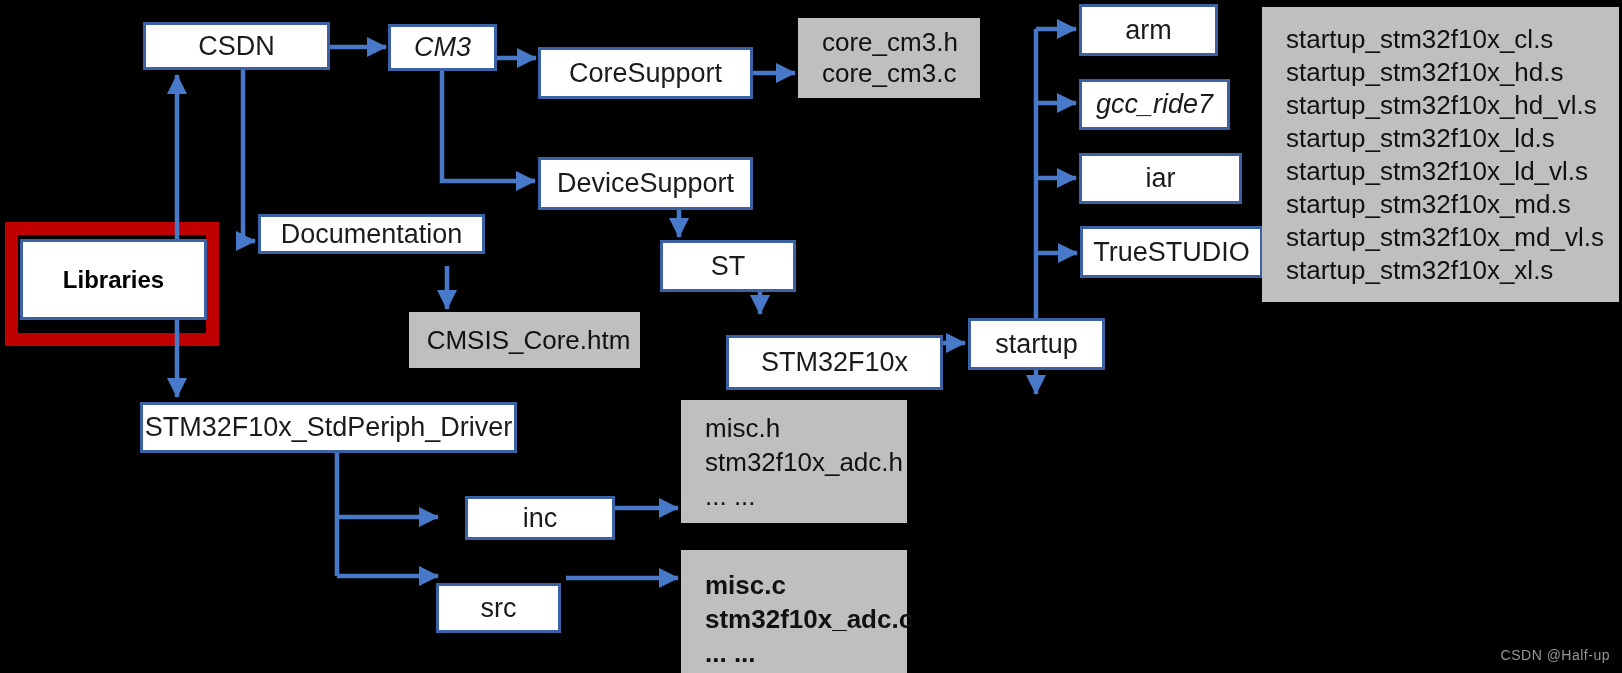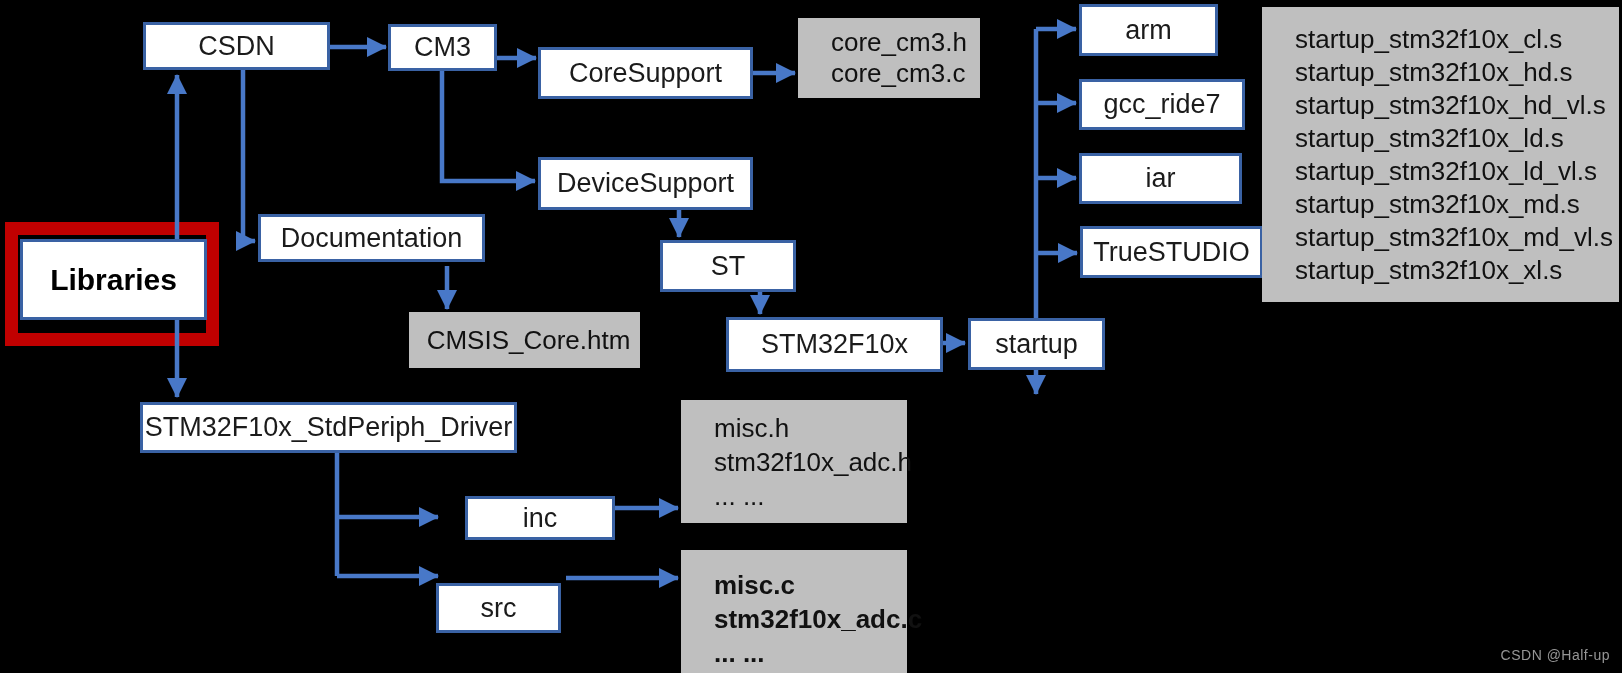--- a/index.html
+++ b/index.html
@@ -14,27 +14,27 @@
   #red-frame{
     position:absolute;left:5px;top:222px;width:214px;height:124px;
     border:13px solid #C00000;box-sizing:border-box;z-index:1;
   }
   #connectors{position:absolute;left:0;top:0;z-index:2;}
   .node{
     position:absolute;background:#FFFFFF;border:3px solid #3A62A4;
     box-sizing:border-box;display:flex;align-items:center;justify-content:center;
     color:#1b1b1b;font-size:27px;z-index:3;white-space:nowrap;
   }
-  .node.bold{font-weight:bold;font-size:30px;color:#000;}
+  .node.bold{font-weight:bold;font-size:24px;color:#000;}
   .graybox{
     position:absolute;background:#BFBFBF;box-sizing:border-box;
     color:#111;font-size:26px;z-index:3;
     display:flex;flex-direction:column;justify-content:center;
   }
-  .graybox .fline{padding-left:33px;white-space:nowrap;}
+  .graybox .fline{padding-left:24px;white-space:nowrap;}
   .graybox.center .fline{padding-left:8px;text-align:center;}
   #watermark{
     position:absolute;right:12px;bottom:10px;z-index:4;
     color:#969696;font-size:14px;letter-spacing:.5px;
   }
 </style>
 </head>
 <body>
 
 <div id="canvas">
@@ -81,29 +81,29 @@
       <line x1="337" y1="517" x2="438" y2="517" marker-end="url(#ah)"></line>
       <line x1="337" y1="576" x2="438" y2="576" marker-end="url(#ah)"></line>
 
       <line x1="591" y1="508" x2="678" y2="508" marker-end="url(#ah)"></line>
       <line x1="566" y1="578" x2="678" y2="578" marker-end="url(#ah)"></line>
     </g>
   </svg>
 
   <div class="node bold" style="left:20px;top:239px;width:187px;height:81px;">Libraries</div>
   <div class="node" style="left:143px;top:22px;width:187px;height:48px;">CSDN</div>
-  <div class="node" style="left:388px;top:24px;width:109px;height:47px;">CM3</div>
+  <div class="node" style="left:388px;top:24px;width:109px;height:47px;font-style:italic;">CM3</div>
   <div class="node" style="left:538px;top:47px;width:215px;height:52px;">CoreSupport</div>
   <div class="node" style="left:538px;top:157px;width:215px;height:53px;">DeviceSupport</div>
-  <div class="node" style="left:258px;top:214px;width:227px;height:48px;">Documentation</div>
+  <div class="node" style="left:258px;top:214px;width:227px;height:40px;">Documentation</div>
   <div class="node" style="left:660px;top:240px;width:136px;height:52px;">ST</div>
-  <div class="node" style="left:726px;top:317px;width:217px;height:55px;">STM32F10x</div>
+  <div class="node" style="left:726px;top:335px;width:217px;height:55px;">STM32F10x</div>
   <div class="node" style="left:968px;top:318px;width:137px;height:52px;">startup</div>
   <div class="node" style="left:1079px;top:4px;width:139px;height:52px;">arm</div>
-  <div class="node" style="left:1079px;top:79px;width:166px;height:51px;">gcc_ride7</div>
+  <div class="node" style="left:1079px;top:79px;width:151px;height:51px;font-style:italic;">gcc_ride7</div>
   <div class="node" style="left:1079px;top:153px;width:163px;height:51px;">iar</div>
   <div class="node" style="left:1080px;top:226px;width:183px;height:52px;">TrueSTUDIO</div>
   <div class="node" style="left:140px;top:402px;width:377px;height:51px;">STM32F10x_StdPeriph_Driver</div>
   <div class="node" style="left:441px;top:496px;width:150px;height:44px;margin-left:24px;">inc</div>
   <div class="node" style="left:436px;top:550px;width:125px;height:50px;margin-top:33px;">src</div>
 
   <div class="graybox" style="left:798px;top:18px;width:182px;height:80px;">
     <div class="fline">core_cm3.h</div>
     <div class="fline">core_cm3.c</div>
   </div>

